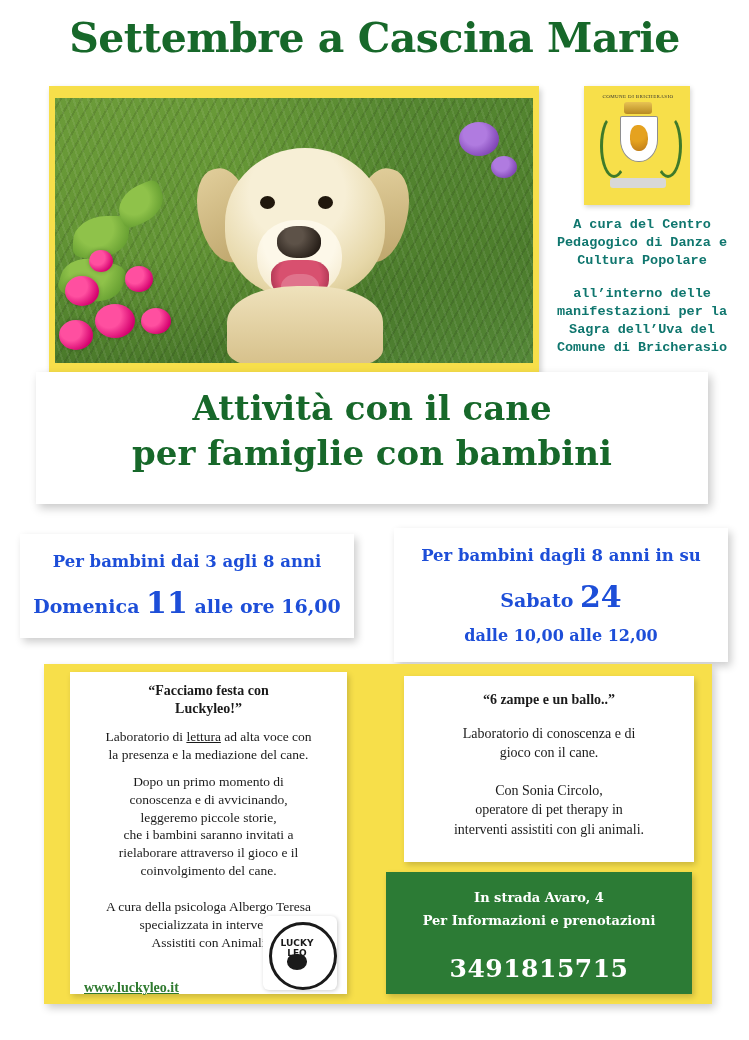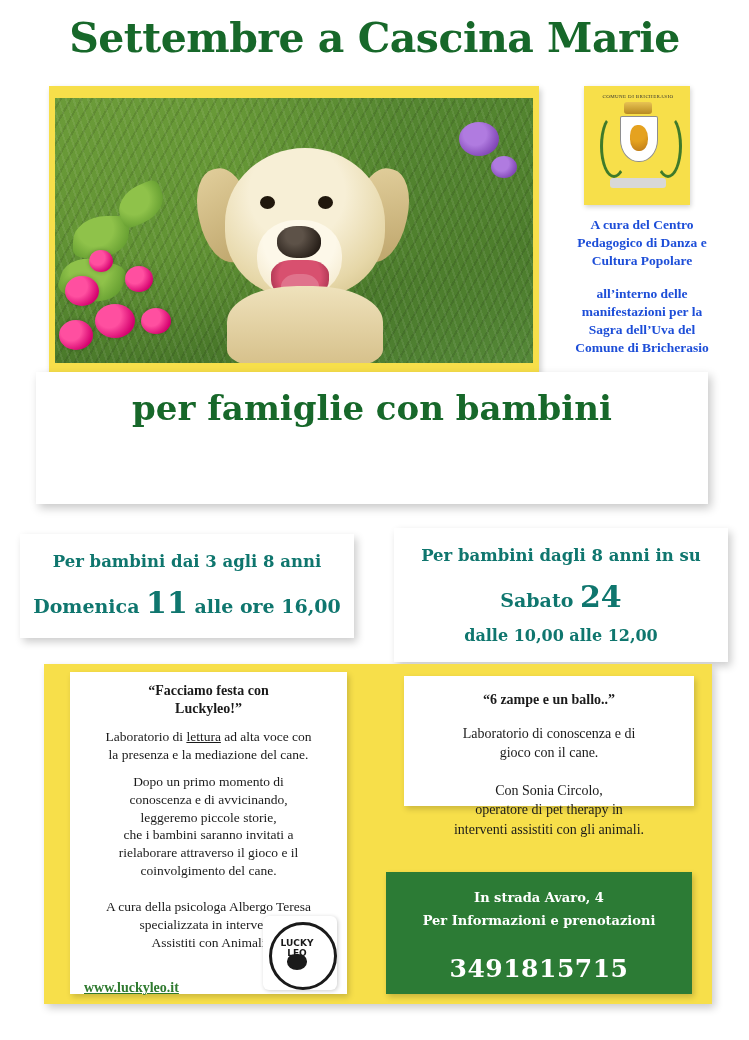--- a/index.html
+++ b/index.html
@@ -227,22 +227,22 @@
     border-radius: 3px;
   }
 
   
   .side-info {
     position: absolute;
     left: 544px;
     top: 216px;
     width: 196px;
     text-align: center;
-    color: #1d4ed8;
-    font-family: Liberation Serif, serif;
+    color: #0f766e;
+    font-family: Liberation Mono, monospace;
     font-weight: bold;
     font-size: 13.5px;
     line-height: 1.35;
   }
   .side-info .block2 {
     margin-top: 14px;
   }
 
   
   .subtitle-card {
@@ -265,21 +265,21 @@
     font-weight: bold;
     font-size: 34px;
     line-height: 1.32;
   }
 
   
   .age-card {
     position: absolute;
     background: #ffffff;
     box-shadow: 3px 4px 8px rgba(0,0,0,0.20);
-    color: #0f766e;
+    color: #1d4ed8;
     font-family: "DejaVu Serif", serif;
     font-weight: bold;
     text-align: center;
   }
   .age-card.left {
     left: 20px;
     top: 534px;
     width: 334px;
     height: 104px;
   }
@@ -347,21 +347,21 @@
     color: #2f7a2f;
     text-decoration: underline;
     font-weight: bold;
     font-size: 14px;
   }
 
   .box-right {
     left: 404px;
     top: 676px;
     width: 290px;
-    height: 130px;
+    height: 186px;
     padding: 14px 10px 0 10px;
     box-sizing: border-box;
     font-size: 14px;
     line-height: 1.4;
   }
   .box-right .bx-title {
     font-weight: bold;
     font-size: 14px;
     margin-bottom: 14px;
   }
@@ -489,20 +489,21 @@
     <div class="block2">
       <div>all’interno delle</div>
       <div>manifestazioni per la</div>
       <div>Sagra dell’Uva del</div>
       <div>Comune di  Bricherasio</div>
     </div>
   </div>
 
   <div class="subtitle-card"></div>
   <div class="subtitle">
+    <div>Attività con il cane</div>
     <div>per famiglie con bambini</div>
   </div>
 
   <div class="age-card left">
     <div class="age-head">Per bambini dai 3 agli 8 anni</div>
     <div class="age-main">
       <span>Domenica</span>
       <span class="num">11</span>
       <span>alle ore 16,00</span>
     </div>

